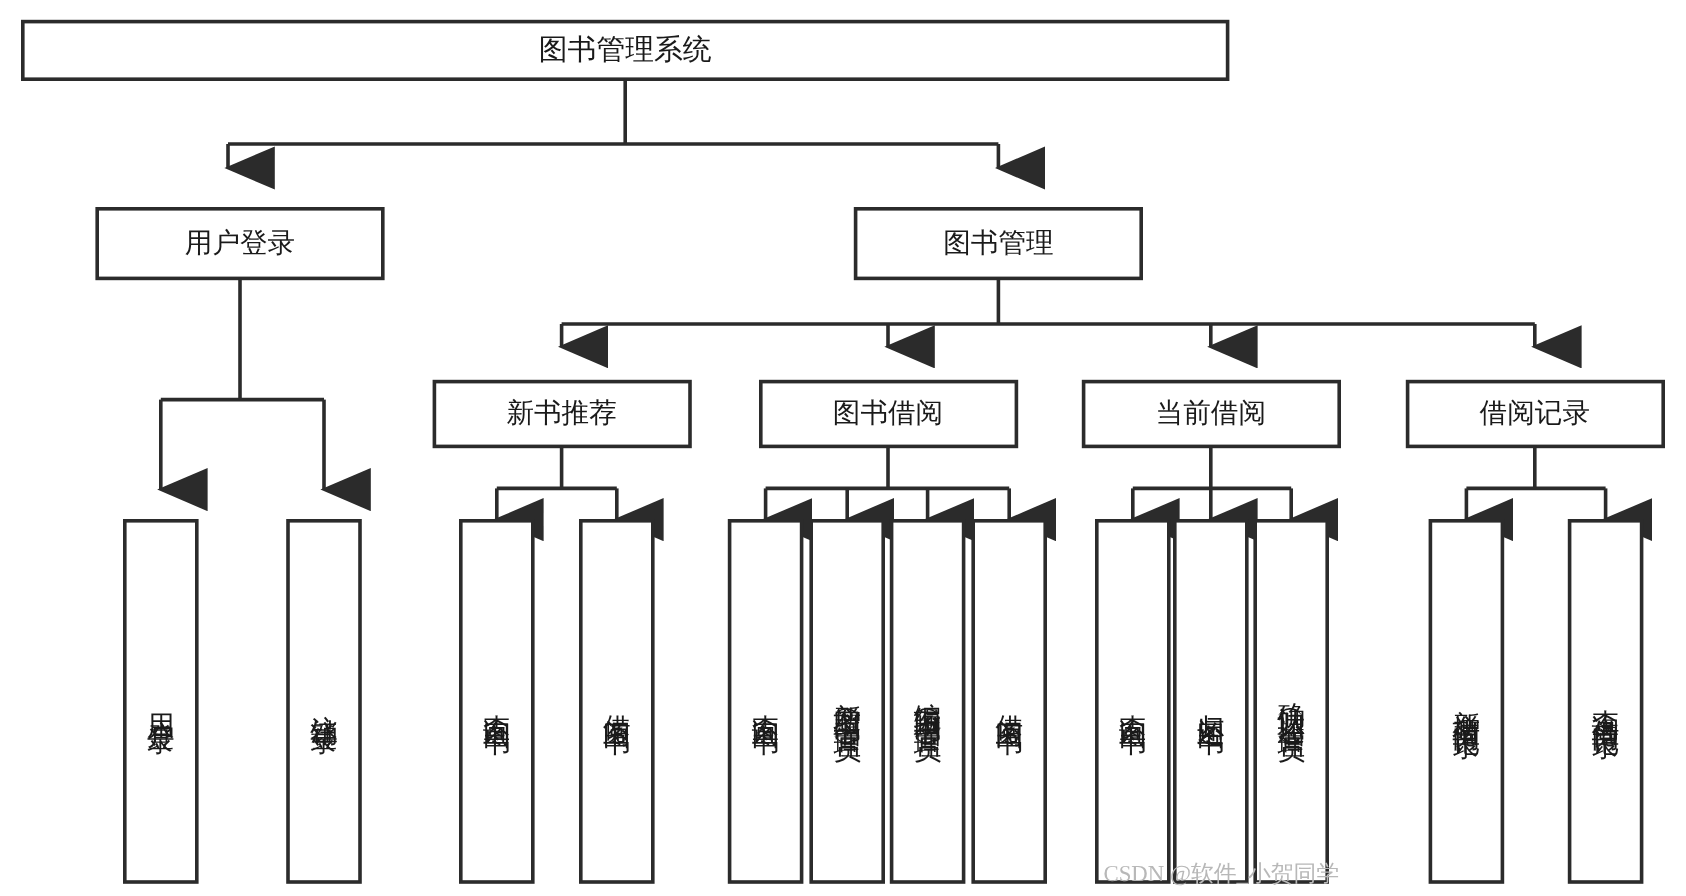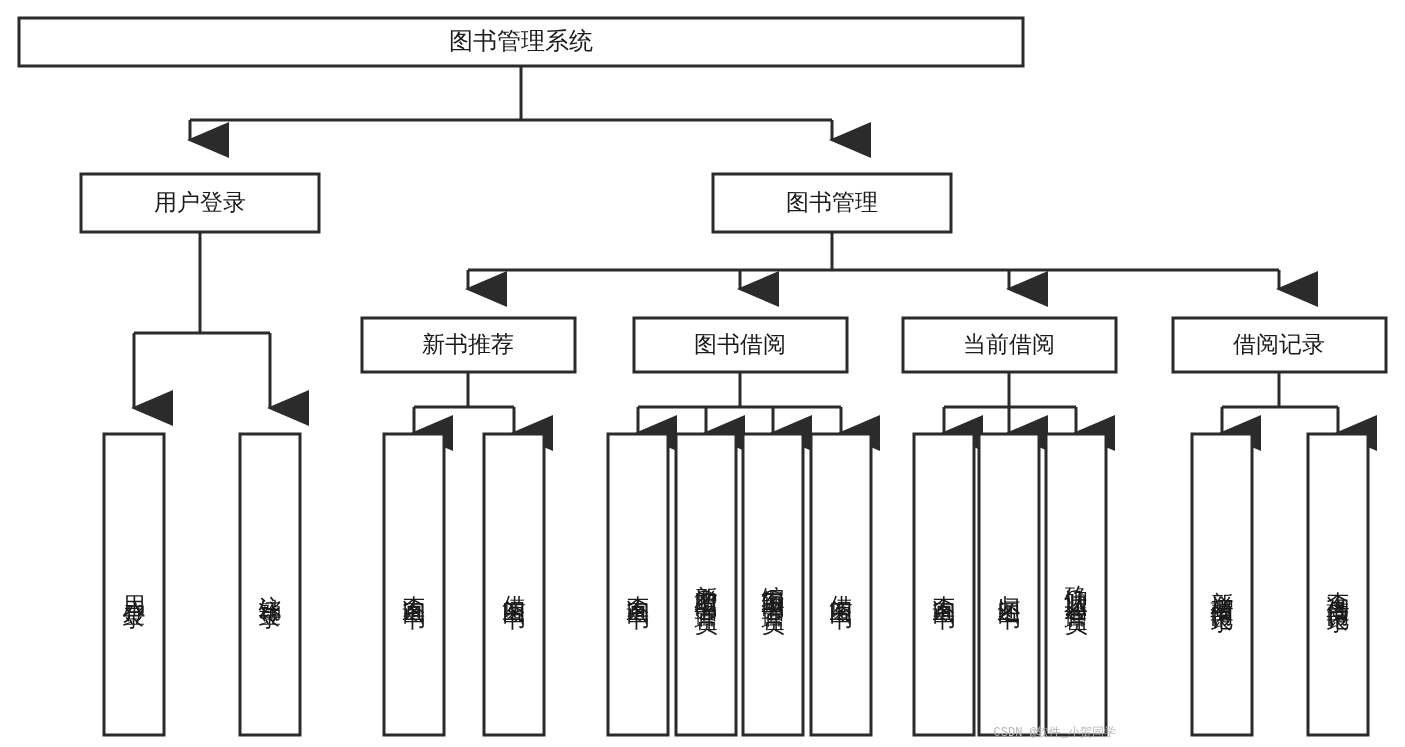--- a/index.html
+++ b/index.html
@@ -68,22 +68,22 @@
     letter-spacing: 4px;
     white-space: nowrap;
     text-align: center;
     pointer-events: none;
     user-select: none;
   }
   .watermark {
     position: absolute;
     right: 8px;
     bottom: 6px;
-    font-family: Liberation Mono, monospace;
-    font-size: 12px;
+    font-family: Liberation Serif, serif;
+    font-size: 19px;
     color: #b8b8b8;
     white-space: nowrap;
     user-select: none;
   }
 </style>
 </head>
 <body>
 
 <div id="diagram-root">
 

